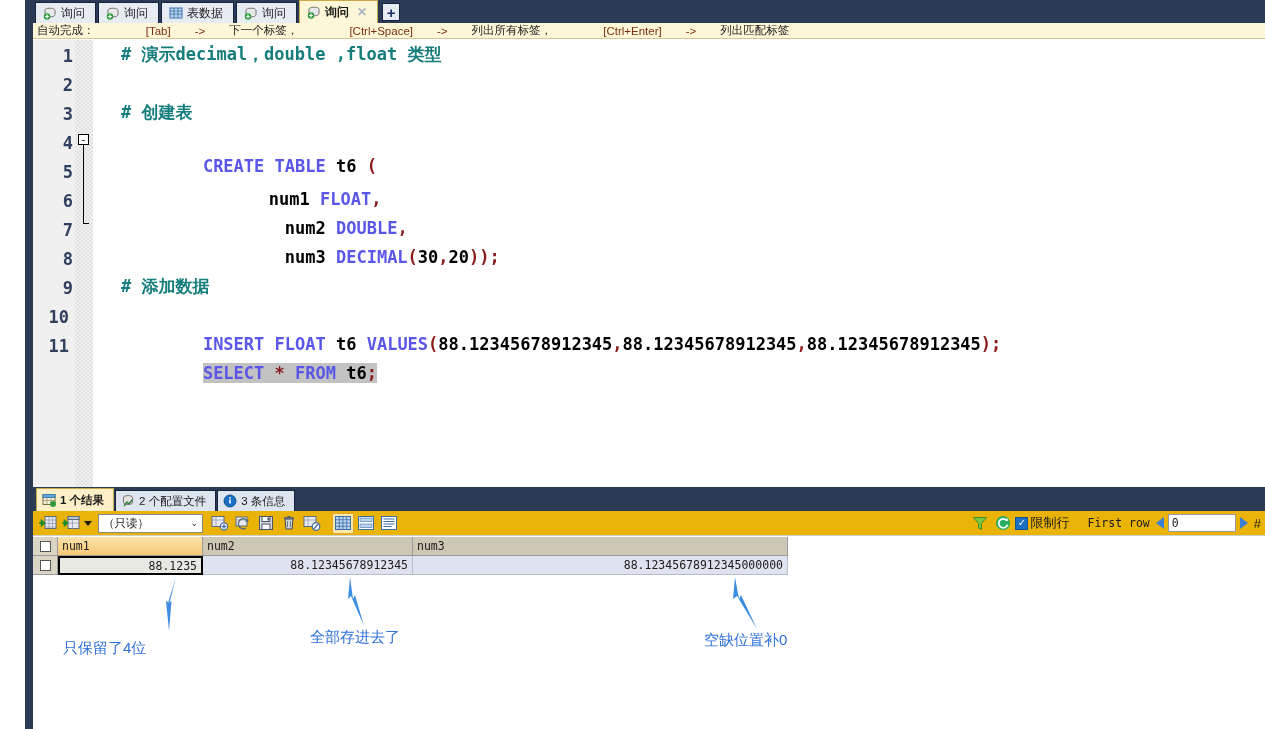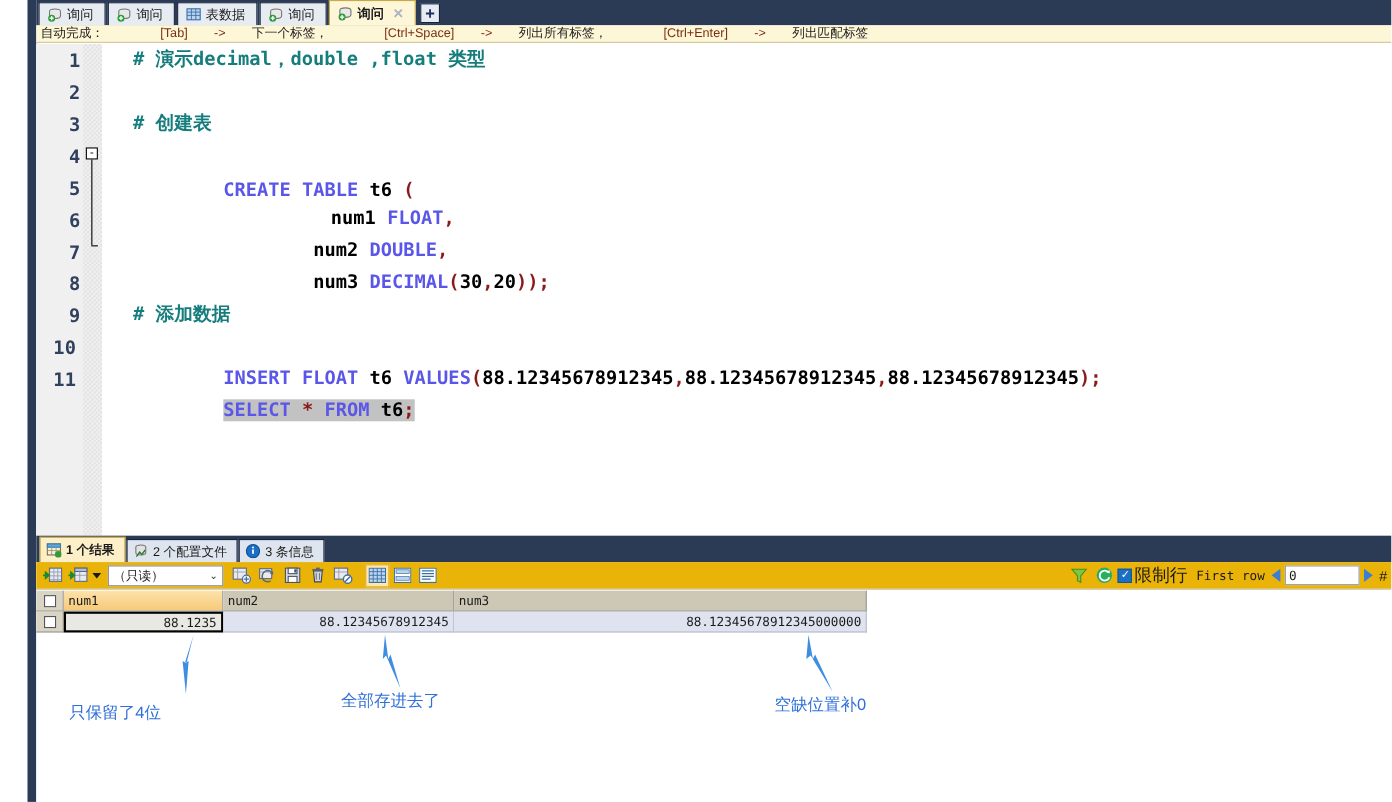--- a/index.html
+++ b/index.html
@@ -204,21 +204,21 @@
     margin-right: 6px; cursor: pointer;
   }
   .chev { font-size: 9px; color: #333; }
   .tb-right { margin-left: auto; display: flex; align-items: center; }
   .limit-chk {
     width: 13px; height: 13px; background: #1b6fc4; border: 1px solid #14558f;
     display: flex; align-items: center; justify-content: center;
     color: #fff; font-size: 10px; line-height: 1; margin-right: 2px;
     cursor: pointer;
   }
-  .limit-label { font-size: 16px; color: #1a1a1a; margin-right: 8px; text-align: right; }
+  .limit-label { font-size: 13px; color: #1a1a1a; margin-right: 18px; text-align: right; }
   .firstrow-label {
     font-family: "DejaVu Sans Mono", "Liberation Mono", monospace;
     font-size: 11.5px; color: #1a1a1a; margin-right: 6px;
   }
   .spin-arrow {
     width: 0; height: 0; cursor: pointer;
     border-top: 6px solid transparent; border-bottom: 6px solid transparent;
   }
   .spin-left  { border-right: 8px solid #3a7fd5; margin-right: 4px; }
   .spin-right { border-left: 8px solid #3a7fd5; margin: 0 4px; }
@@ -390,25 +390,25 @@
     </div>
 
     <div class="code-area">
 
       <div class="codeline c-cmt" style="top:0px; left:28px"># 演示decimal，double ,float 类型</div>
 
       <div class="codeline" style="top:29px; left:28px"></div>
 
       <div class="codeline c-cmt" style="top:58px; left:28px"># 创建表</div>
 
-      <div class="codeline" style="top:90px; left:28px">
+      <div class="codeline" style="top:83px; left:28px">
         <span class="c-kw">CREATE TABLE</span><span class="c-num"> t6 </span><span class="c-punct">(</span>
       </div>
 
-      <div class="codeline" style="top:116px; left:44px">
+      <div class="codeline" style="top:116px; left:12px">
         <span>        num1 </span><span class="c-kw">FLOAT</span><span class="c-punct">,</span>
       </div>
 
       <div class="codeline" style="top:145px; left:28px">
         <span>        num2 </span><span class="c-kw">DOUBLE</span><span class="c-punct">,</span>
       </div>
 
       <div class="codeline" style="top:174px; left:28px">
         <span>        num3 </span><span class="c-kw">DECIMAL</span><span class="c-punct">(</span><span class="c-num">30</span><span class="c-punct">,</span><span class="c-num">20</span><span class="c-punct">));</span>
       </div>

